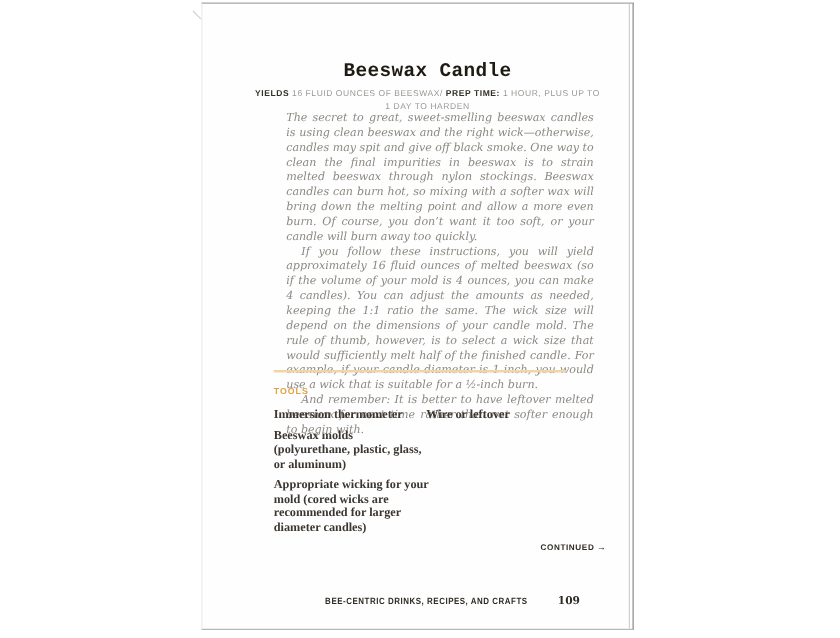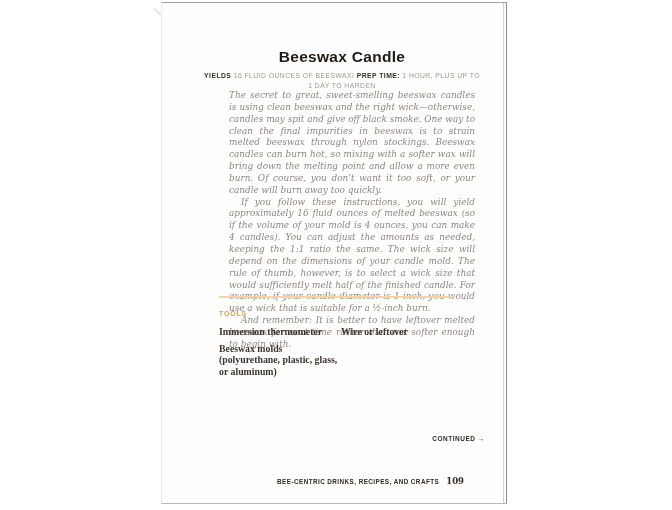--- a/index.html
+++ b/index.html
@@ -19,21 +19,21 @@
   .page-inner-edge{
     position:absolute;right:2px;top:0;bottom:0;width:1px;background:#d2d2d2;
   }
   .corner-curl{
     position:absolute;left:-1px;top:-1px;width:9px;height:9px;
     border-bottom:1px solid #cfcfcf;transform:rotate(45deg);transform-origin:top left;
   }
   .title{
     position:absolute;left:57px;top:45px;width:246px;margin:0;
     text-align:center;
-    font-family:Liberation Sans, sans-serif;font-weight:bold;
+    font-family:Liberation Mono, monospace;font-weight:bold;
     font-size:15.5px;letter-spacing:0.3px;color:#1f1a14;
   }
   .meta{
     position:absolute;left:40px;top:68px;width:280px;
     text-align:center;
     font-size:6.8px;letter-spacing:0.45px;line-height:9.5px;
     color:#9b9893;
   }
   .m-label{color:#33302a;font-weight:bold;}
   .m-val{color:#9b9893;}
@@ -67,21 +67,21 @@
   .col-right{left:122px;width:112px;}
   .tool-item{margin:0 0 5px 0;}
   .continued{
     position:absolute;right:21px;top:432px;
     font-size:6.5px;font-weight:bold;letter-spacing:0.5px;color:#2e2a25;
     white-space:nowrap;
   }
   .continued .arrow{font-size:7px;margin-left:2px;}
   .footer{
     position:absolute;right:42px;top:473px;
-    display:flex;align-items:baseline;gap:7px;white-space:nowrap;
+    display:flex;align-items:baseline;gap:24px;white-space:nowrap;
   }
   .footer-section{
     display:inline-block;transform:scaleX(0.88);transform-origin:right center;
     font-size:7.2px;font-weight:bold;letter-spacing:0.5px;color:#2e2a25;
   }
   .footer-num{
     font-family:"DejaVu Serif",serif;font-weight:bold;
     font-size:8.5px;color:#2e2a25;
   }
 </style>
@@ -110,20 +110,21 @@
   </div>
 
   <div class="divider"></div>
 
   <div class="tools-header">TOOLS</div>
 
   <div class="tools">
     <div class="tool-col col-left">
       <p class="tool-item">Immersion thermometer</p>
       <p class="tool-item">Beeswax molds (polyurethane, plastic, glass, or aluminum)</p>
+      <p class="tool-item">Appropriate wicking for your mold (cored wicks are recommended for larger diameter candles)</p>
     </div>
     <div class="tool-col col-right">
       <p class="tool-item">Wire or leftover</p>
     </div>
   </div>
 
   <div class="continued">
     <span>CONTINUED</span><span class="arrow">→</span>
   </div>
 

